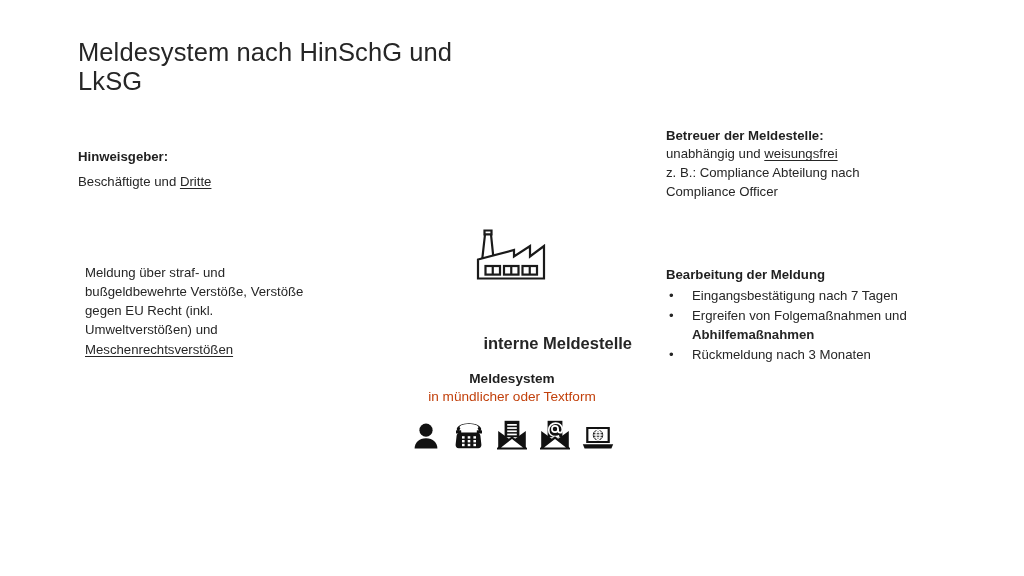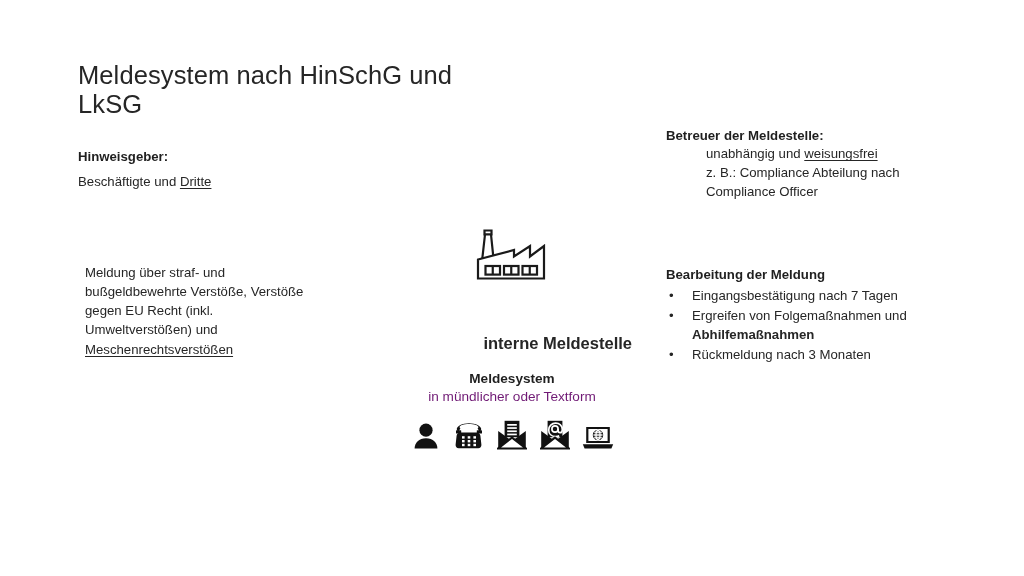--- a/index.html
+++ b/index.html
@@ -29,21 +29,20 @@
     position: absolute;
     left: 78px;
     top: 38px;
     width: 430px;
     font-size: 25.5px;
     line-height: 1.13;
     font-weight: 400;
     color: #262626;
     letter-spacing: 0.1px;
     white-space: pre-line;
-    margin-top: 23px;
   }
 
   
   .block { position: absolute; }
 
   .hdr {
     font-weight: 700;
     font-size: 13.2px;
     line-height: 1.32;
     color: #1f1f1f;
@@ -65,21 +64,21 @@
   #meldung-block {
     left: 85px;
     top: 263px;
     width: 278px;
   }
   #meldung-block .body-txt { line-height: 1.45; }
 
   
   #betreuer-block { left: 666px; top: 110px; width: 310px; }
   #betreuer-block .hdr { margin: 17px 0 1px 0; }
-  #betreuer-block .body-txt { line-height: 1.42; margin-left: 40px; }
+  #betreuer-block .body-txt { line-height: 1.42; }
 
   
   #bearbeitung-block { left: 666px; top: 266px; width: 310px; }
   #bearbeitung-block .hdr { margin: 0 0 4px 0; }
 
   ul.bullets {
     list-style: none;
     margin: 0;
     padding: 0;
   }
@@ -133,21 +132,21 @@
   #meldesystem-block .ms-title {
     font-weight: 700;
     font-size: 13.6px;
     line-height: 1.36;
     color: #1f1f1f;
   }
   #meldesystem-block .ms-sub {
     font-weight: 400;
     font-size: 13.6px;
     line-height: 1.36;
-    color: #701a75;
+    color: #c2410c;
   }
 
   #channel-icons {
     position: absolute;
     left: 392px;
     top: 416px;
     width: 240px;
     display: flex;
     justify-content: center;
     align-items: flex-end;

